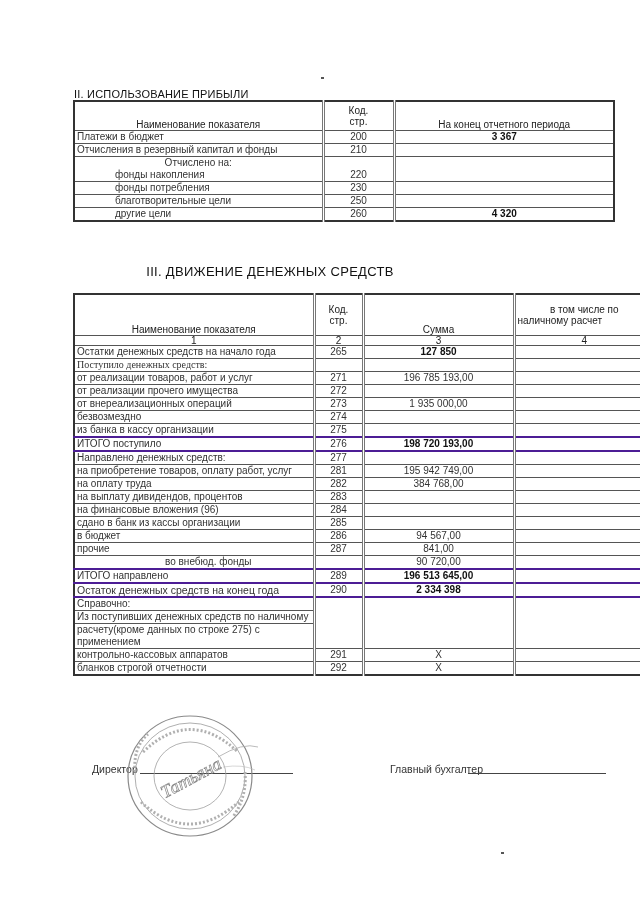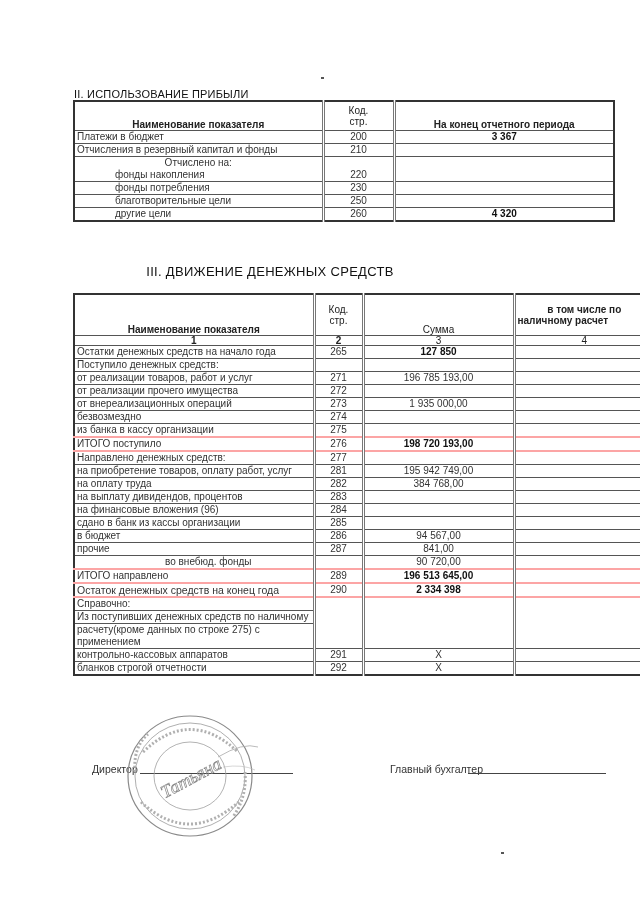--- a/index.html
+++ b/index.html
@@ -5,26 +5,26 @@
   html, body { margin: 0; padding: 0; }
   body {
     width: 640px; height: 905px; background: #ffffff; position: relative; overflow: hidden;
     font-family: "Liberation Sans", sans-serif; color: #222;
   }
   .abs { position: absolute; }
   .section-title { font-size: 11px; font-weight: normal; color: #111; letter-spacing: 0.2px; }
   .section-title.big { font-size: 13px; font-weight: normal; letter-spacing: 0.3px; }
   table { border-collapse: collapse; position: absolute; font-size: 10px; color: #333; table-layout: fixed; }
   td { border: 1px solid #555; padding: 0 2px; height: 12px; line-height: 12px; white-space: nowrap; overflow: hidden; vertical-align: bottom; }
-  .hdr td { font-weight: bold; color: #222; text-align: center; line-height: 11px; }
+  .hdr td { font-weight: normal; color: #222; text-align: center; line-height: 11px; }
   .c { text-align: center; }
   .b { font-weight: bold; color: #111; }
   .ind1 { padding-left: 40px; }
   .ind2 { padding-left: 90px; }
-  .thick-top td { border-top: 2px solid #fca5a5; }
+  .thick-top td { border-top: 2px solid #4c1d95; }
   .grey-vl { border-left: 3px double #777; }
   .outer { border: 2px solid #333; }
   .sig-label { font-size: 10.5px; color: #333; }
   .sig-line { border-bottom: 1px solid #444; height: 1px; }
   .stamp { position: absolute; left: 123px; top: 712px; width: 135px; height: 128px; }
   .speck { position: absolute; background: #555; width: 3px; height: 2px; }
 </style>
 </head>
 <body>
 
@@ -111,21 +111,21 @@
   </tr>
   </tbody>
     <tbody id="cf-body">
       <tr>
         <td>Остатки денежных средств на начало года</td>
         <td class="c grey-vl">265</td>
         <td class="c grey-vl b">127 850</td>
         <td class="c grey-vl"></td>
       </tr>
       <tr>
-        <td style="border-bottom: none;">Поступило денежных средств:</td>
+        <td style="border-bottom: none; font-family: Liberation Serif, serif;">Поступило денежных средств:</td>
         <td class="c grey-vl"></td>
         <td class="c grey-vl"></td>
         <td class="c grey-vl"></td>
       </tr>
       <tr>
         <td>от реализации товаров, работ и услуг</td>
         <td class="c grey-vl">271</td>
         <td class="c grey-vl">196 785 193,00</td>
         <td class="c grey-vl"></td>
       </tr>

